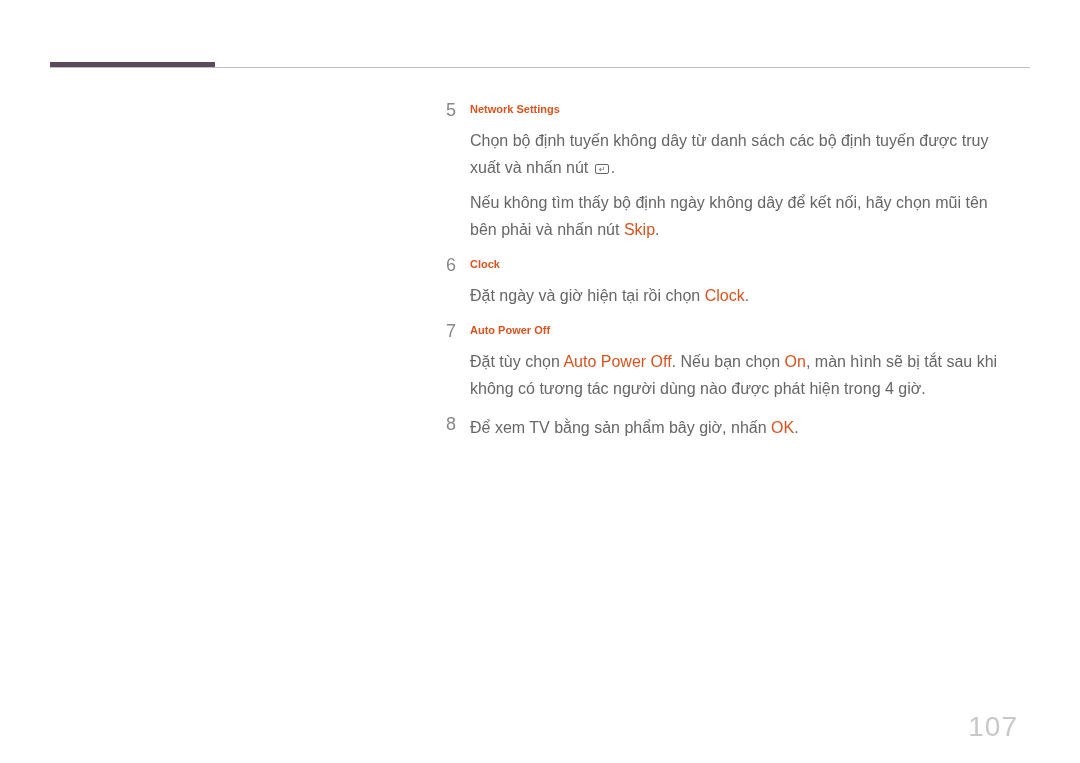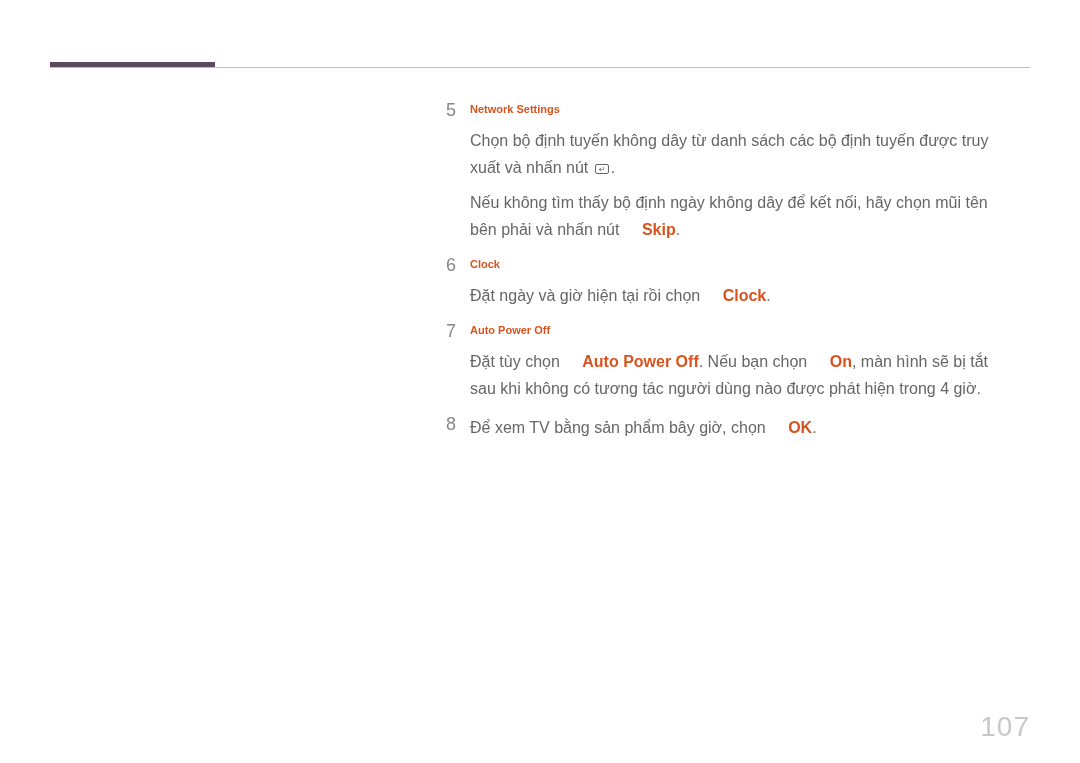--- a/index.html
+++ b/index.html
@@ -63,27 +63,26 @@
       margin-bottom: 8px;
     }
     .step-desc {
       font-size: 16px;
       color: #666;
       line-height: 1.7;
       margin-bottom: 8px;
     }
     .red-inline {
       color: #d9531e;
-      font-weight: bold;
-      margin-left: 18px;
+      font-weight: normal;
     }
     .page-number {
       position: absolute;
       bottom: 20px;
-      right: 50px;
+      right: 62px;
       font-size: 28px;
       color: #c8c8c8;
       font-weight: 300;
       letter-spacing: 1px;
     }
     .enter-icon {
       display: inline-block;
       width: 14px;
       height: 10px;
       border: 1px solid #666;
@@ -139,20 +138,20 @@
       <div class="step-desc">
         <span>Đặt tùy chọn </span><span class="red-inline">Auto Power Off</span><span>. Nếu bạn chọn </span><span class="red-inline">On</span><span>, màn hình sẽ bị tắt sau khi không có tương tác người dùng nào được phát hiện trong 4 giờ.</span>
       </div>
     </div>
   </div>
 
   <div class="step-row">
     <div class="step-number">8</div>
     <div class="step-body">
       <div class="step-desc">
-        <span>Để xem TV bằng sản phẩm bây giờ, chọn </span><span class="red-inline">OK</span><span>.</span>
+        <span>Để xem TV bằng sản phẩm bây giờ, nhấn </span><span class="red-inline">OK</span><span>.</span>
       </div>
     </div>
   </div>
 
 </div>
 
 <div class="page-number">107</div>
 
 </body></html>

